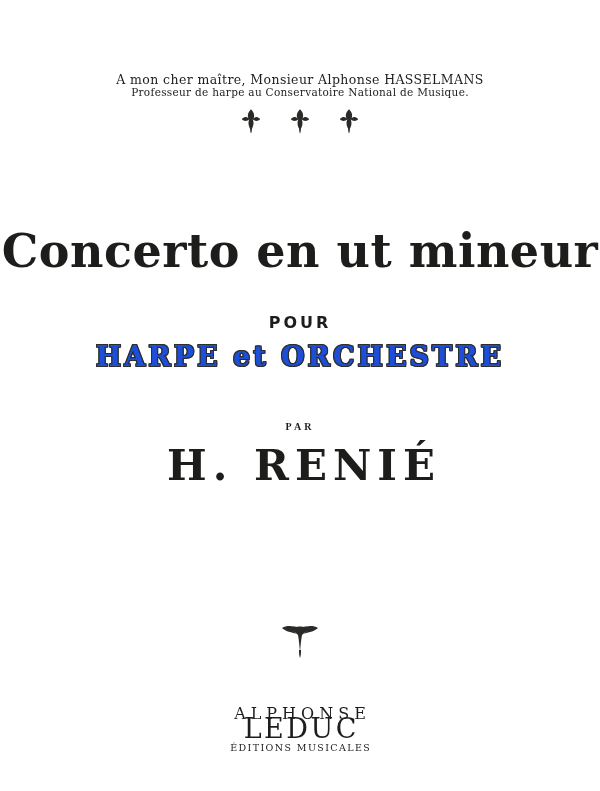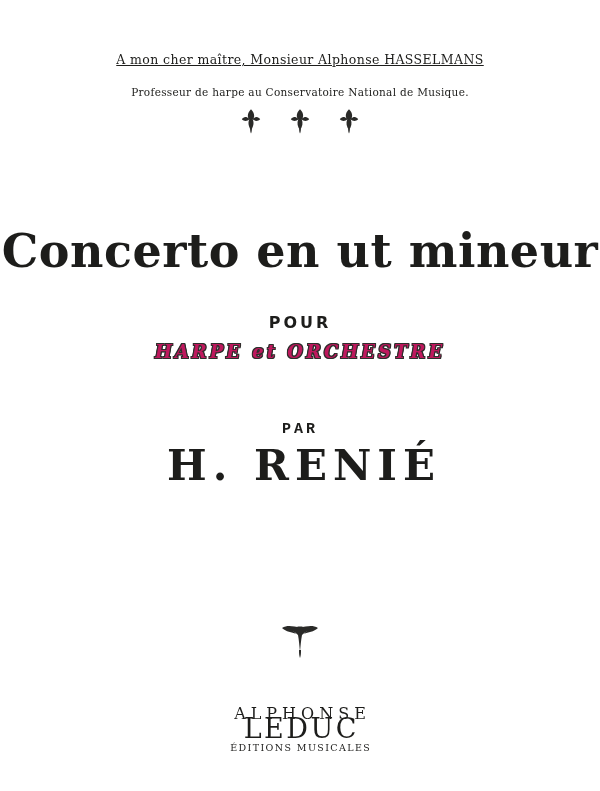--- a/index.html
+++ b/index.html
@@ -17,24 +17,23 @@
     overflow: hidden;
   }
   .row {
     position: absolute;
     left: 0;
     right: 0;
     text-align: center;
     white-space: nowrap;
   }
   .dedication-1 {
-    top: 52px;
+    top: 72px;
     font-size: 12.5px;
     letter-spacing: 0.4px;
-    text-decoration: underline;
   }
   .dedication-2 {
     top: 86px;
     font-size: 10.5px;
     letter-spacing: 0.3px;
   }
   .fleuron-row {
     top: 106px;
     display: flex;
     justify-content: center;
@@ -50,36 +49,35 @@
   .pour-label {
     top: 313px;
     font-size: 16px;
     letter-spacing: 3px;
     font-weight: bold;
     font-family: "DejaVu Sans", "Liberation Sans", sans-serif;
     font-weight: 600;
   }
   .instrumentation {
     top: 341px;
-    font-size: 18px;
+    font-size: 27px;
     font-weight: bold;
     letter-spacing: 3px;
-    color: #be185d;
+    color: #1d4ed8;
     text-shadow:
       -1px -1px 0 #2e2e2c, 1px -1px 0 #2e2e2c,
       -1px  1px 0 #2e2e2c, 1px  1px 0 #2e2e2c,
        0   -1px 0 #2e2e2c, 0    1px 0 #2e2e2c,
       -1px  0   0 #2e2e2c, 1px  0   0 #2e2e2c;
-    font-style: italic;
   }
   .par-label {
     top: 421px;
-    font-size: 15px;
+    font-size: 10px;
     letter-spacing: 3px;
-    font-family: Liberation Mono, monospace;
+    font-family: Liberation Serif, serif;
     font-weight: 600;
   }
   .composer-name {
     top: 441px;
     font-size: 42px;
     font-weight: bold;
     letter-spacing: 6px;
     padding-left: 8px;
   }
   .reduction-note {

